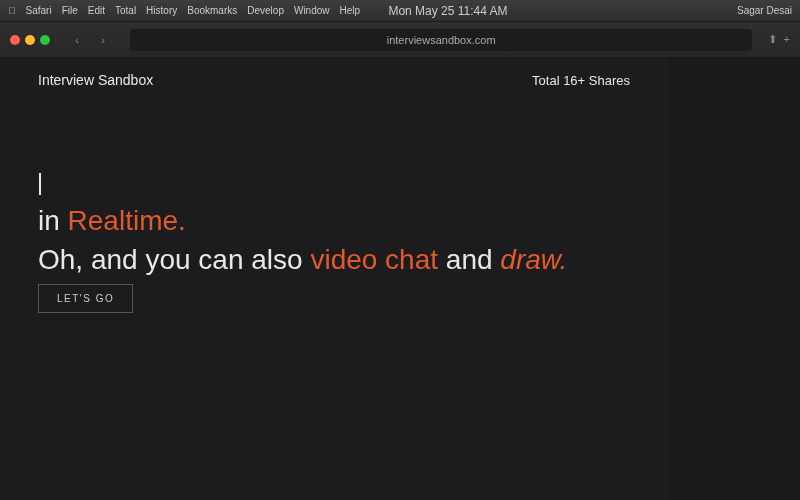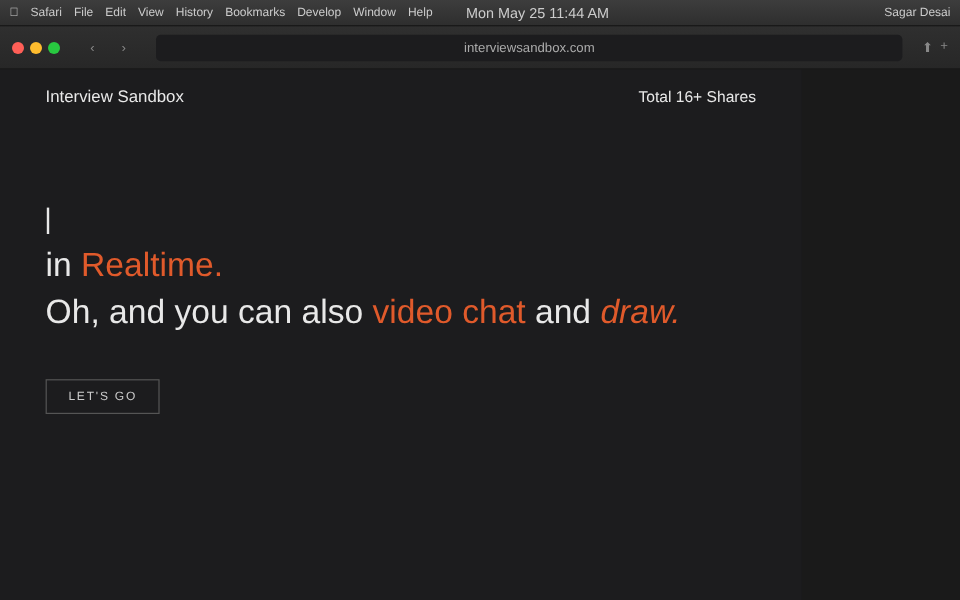--- a/index.html
+++ b/index.html
@@ -174,21 +174,21 @@
       margin-left: 1px;
       animation: blink 1s step-end infinite;
     }
 
     @keyframes blink {
       0%, 100% { opacity: 1; }
       50% { opacity: 0; }
     }
 
     .lets-go-btn {
-      margin-top: 36px;
+      margin-top: 4px;
       display: inline-block;
       border: 1px solid #555;
       color: #ccc;
       background: transparent;
       padding: 8px 18px;
       font-size: 10px;
       letter-spacing: 1.5px;
       cursor: pointer;
       text-transform: uppercase;
     }
@@ -199,21 +199,21 @@
   </style>
 </head>
 <body>
 
 <div class="os-bar">
   <div class="os-bar-left">
     <span></span>
     <span>Safari</span>
     <span>File</span>
     <span>Edit</span>
-    <span>View</span>
+    <span>Total</span>
     <span>History</span>
     <span>Bookmarks</span>
     <span>Develop</span>
     <span>Window</span>
     <span>Help</span>
   </div>
   <div style="position:absolute;left:50%;transform:translateX(-50%);font-size:12px;color:#ccc;margin-left:48px;">Mon May 25  11:44 AM</div>
   <div class="os-bar-right">
     <span>Sagar Desai</span>
   </div>

